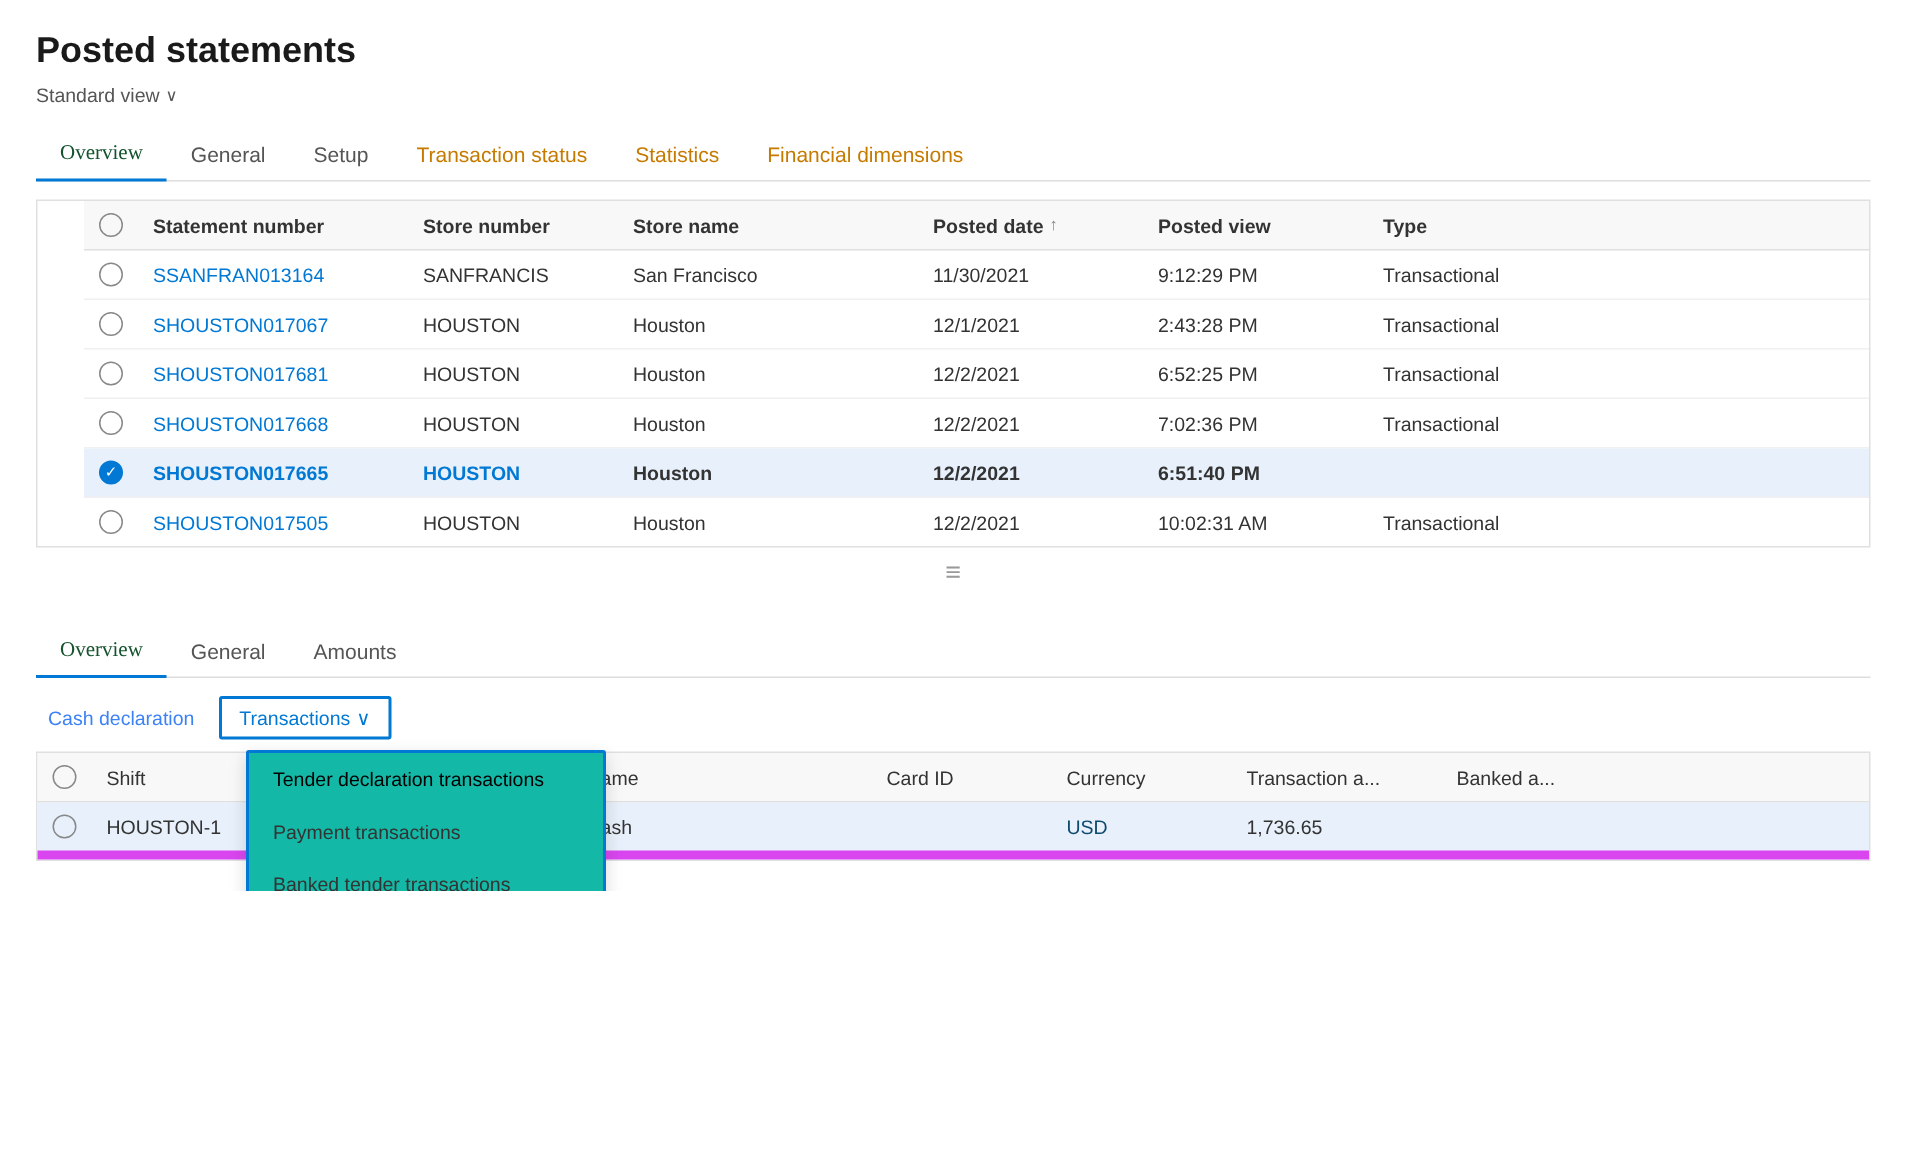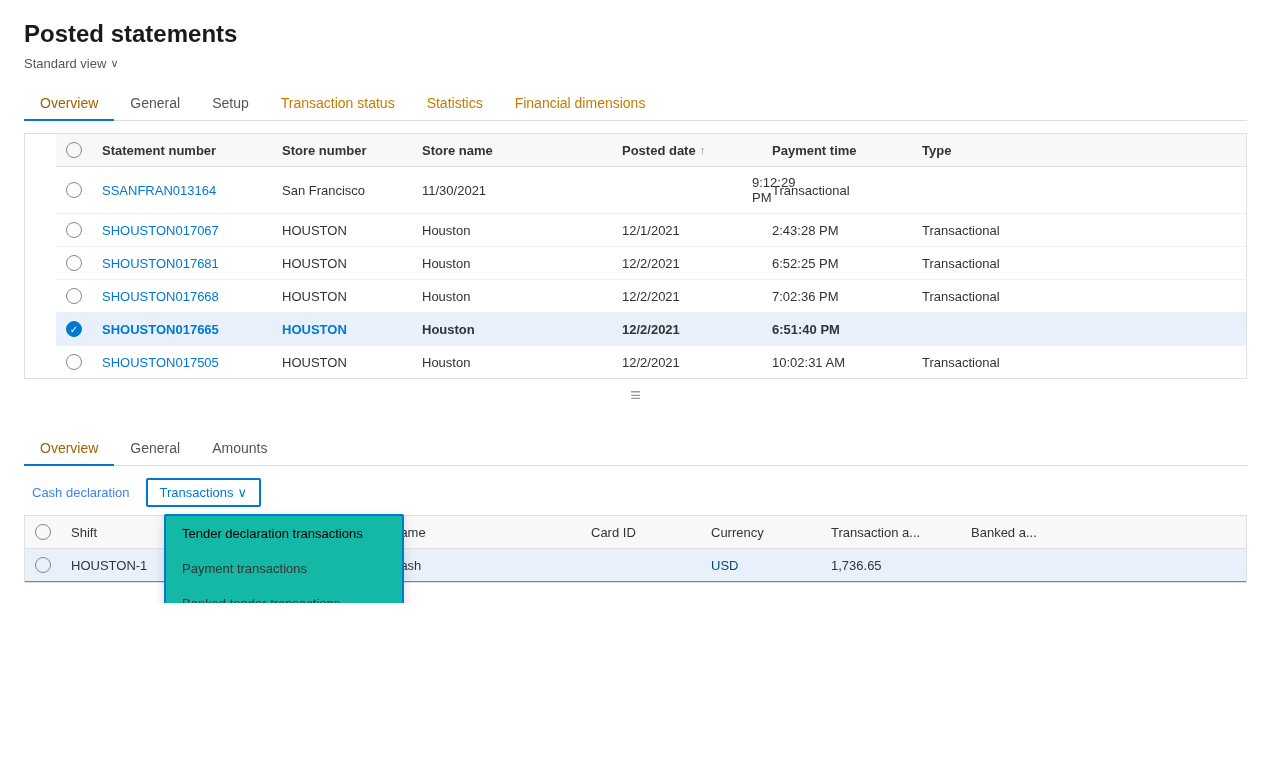--- a/index.html
+++ b/index.html
@@ -14,21 +14,21 @@
     .tabs { display: flex; gap: 0; border-bottom: 1px solid #ddd; margin-bottom: 0; }
     .tab {
       padding: 8px 16px;
       cursor: pointer;
       font-size: 14px;
       color: #555;
       border-bottom: 2px solid transparent;
       margin-bottom: -1px;
       white-space: nowrap;
     }
-    .tab.active { color: #a16207; border-bottom: 2px solid #0078d4; font-weight: 500; }
+    .tab.active { color: #14532d; border-bottom: 2px solid #0078d4; font-weight: 500; font-family: Liberation Serif, serif; }
     .tab.highlighted { color: #c57b00; }
 
     
     .grid-container { border: 1px solid #e0e0e0; margin-top: 12px; padding-left: 31px; }
     .grid-header { display: grid; grid-template-columns: 36px 180px 140px 200px 130px 20px 150px 140px; background: #f8f8f8; border-bottom: 1px solid #e0e0e0; }
     .grid-header-cell { padding: 8px 10px; font-size: 13px; font-weight: 600; color: #333; display: flex; align-items: center; gap: 4px; }
     .grid-row { display: grid; grid-template-columns: 36px 180px 140px 200px 130px 20px 150px 140px; border-bottom: 1px solid #f0f0f0; }
     .grid-row:last-child { border-bottom: none; }
     .grid-row.selected { background: #e8f1fb; }
     .grid-cell { padding: 8px 10px; font-size: 13px; display: flex; align-items: center; }
@@ -71,21 +71,21 @@
       padding: 10px 16px;
       font-size: 13px;
       cursor: pointer;
       color: #333;
     }
     .dropdown-item.first { font-weight: 500; color: #000; }
 
     
     .bottom-grid-container { border: 1px solid #e0e0e0; }
     .bottom-grid-header { display: grid; grid-template-columns: 36px 160px 160px 200px 120px 120px 140px 120px; background: #f8f8f8; border-bottom: 1px solid #e0e0e0; }
-    .bottom-grid-row { display: grid; grid-template-columns: 36px 160px 160px 200px 120px 120px 140px 120px; border-bottom: 1px solid #d946ef; }
+    .bottom-grid-row { display: grid; grid-template-columns: 36px 160px 160px 200px 120px 120px 140px 120px; border-bottom: 6px solid #d946ef; }
     .bottom-grid-row.selected { background: #e8f1fb; }
     .bottom-grid-cell { padding: 8px 10px; font-size: 13px; display: flex; align-items: center; text-align: center; }
     .bottom-grid-cell.link { color: #0c4a6e; cursor: pointer; }
 
     .divider-row { display: flex; justify-content: center; align-items: center; padding: 6px; color: #999; font-size: 18px; }
   </style>
 </head>
 <body>
 
 <div class="page">
@@ -109,29 +109,30 @@
   <div class="grid-container">
     <div class="grid-header">
       <div class="grid-header-cell checkbox-cell">
         <div class="checkbox"></div>
       </div>
       <div class="grid-header-cell">Statement number</div>
       <div class="grid-header-cell">Store number</div>
       <div class="grid-header-cell">Store name</div>
       <div class="grid-header-cell">Posted date <span class="sort-icon">↑</span></div>
       <div class="grid-header-cell"></div>
-      <div class="grid-header-cell">Payment time</div>
+      <div class="grid-header-cell">Posted view</div>
       <div class="grid-header-cell">Type</div>
     </div>
 
     <div class="grid-row">
       <div class="grid-cell checkbox-cell">
           <div class="checkbox"></div>
         </div>
       <div class="grid-cell link">SSANFRAN013164</div>
+      <div class="grid-cell">SANFRANCIS</div>
       <div class="grid-cell">San Francisco</div>
       <div class="grid-cell">11/30/2021</div>
       <div class="grid-cell"></div>
       <div class="grid-cell">9:12:29 PM</div>
       <div class="grid-cell">Transactional</div>
     </div>
 
     <div class="grid-row">
       <div class="grid-cell checkbox-cell">
           <div class="checkbox"></div>

